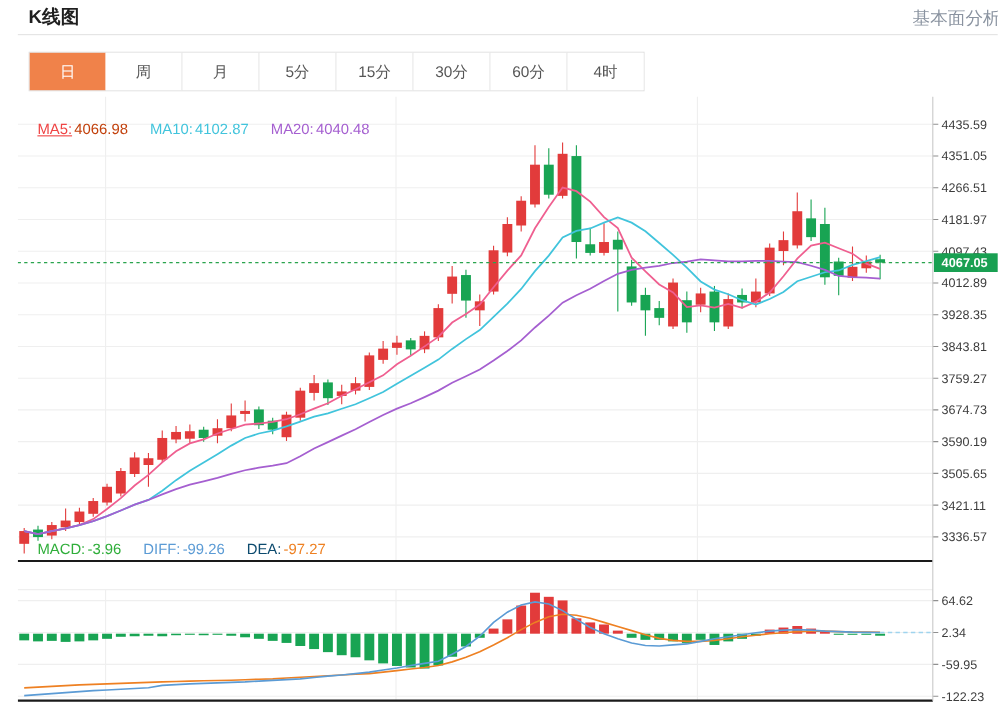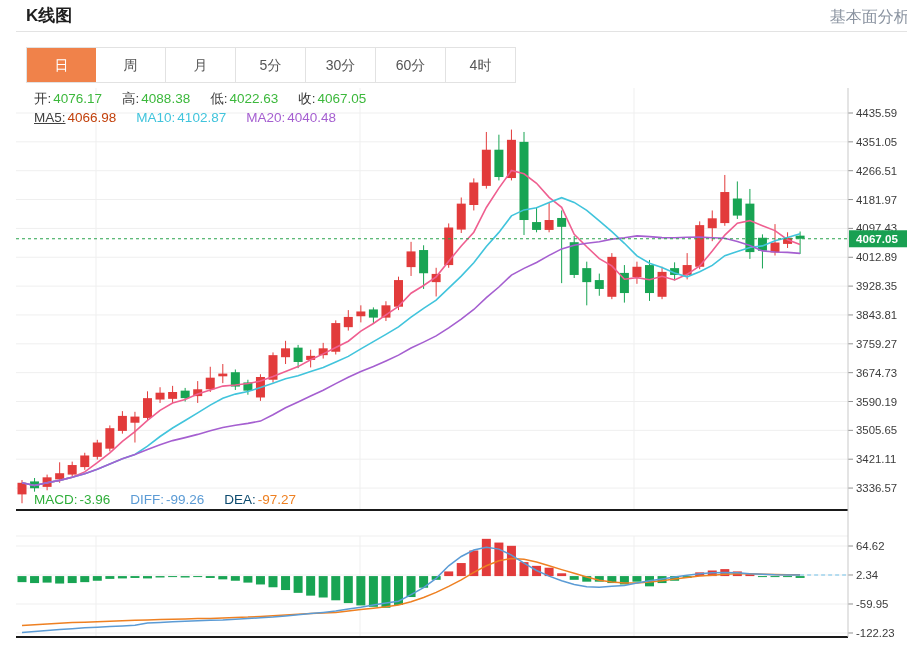--- a/index.html
+++ b/index.html
@@ -22,32 +22,27 @@
 
 <div class="page">
   <div class="title">K线图</div>
   <a class="flink">基本面分析&gt;</a>
   <div class="divider"></div>
   <div class="tabs" id="tabbar">
       <div class="tab active" style="background: rgb(240, 130, 74);">日</div>
       <div class="tab">周</div>
       <div class="tab">月</div>
       <div class="tab">5分</div>
+      <div class="tab">15分</div>
       <div class="tab">30分</div>
       <div class="tab">60分</div>
       <div class="tab">4时</div>
     </div>
-  <div class="inforow" id="ohlcRow" style="top:90px">
-      <span><span class="lbl">开:</span><span class="val" style="color: rgb(60, 184, 60);">4076.17</span></span>
-      <span><span class="lbl">高:</span><span class="val" style="color: rgb(60, 184, 60);">4088.38</span></span>
-      <span><span class="lbl">低:</span><span class="val" style="color: rgb(60, 184, 60);">4022.63</span></span>
-      <span><span class="lbl">收:</span><span class="val" style="color: rgb(60, 184, 60);">4067.05</span></span>
-    </div>
   <div class="inforow" id="maRow" style="top:110px">
-      <span><span class="lbl" style="color: #404040; text-decoration: underline;">MA5:</span><span class="val" style="color: #c2410c;">4066.98</span></span>
+      <span><span class="lbl" style="color: #ef4444; text-decoration: underline;">MA5:</span><span class="val" style="color: #c2410c;">4066.98</span></span>
       <span><span class="lbl" style="color: rgb(65, 196, 220);">MA10:</span><span class="val" style="color: rgb(65, 196, 220);">4102.87</span></span>
       <span><span class="lbl" style="color: rgb(165, 95, 208);">MA20:</span><span class="val" style="color: rgb(165, 95, 208);">4040.48</span></span>
     </div>
   <div class="inforow" id="macdRow" style="top:492px">
       <span><span class="lbl" style="color: rgb(47, 174, 58);">MACD:</span><span class="val" style="color: rgb(47, 174, 58);">-3.96</span></span>
       <span><span class="lbl" style="color: rgb(91, 155, 213);">DIFF:</span><span class="val" style="color: rgb(91, 155, 213);">-99.26</span></span>
       <span><span class="lbl" style="color: #0c4a6e;">DEA:</span><span class="val" style="color: rgb(238, 128, 34);">-97.27</span></span>
     </div>
   <svg id="chart" width="907" height="646">
       <g>

